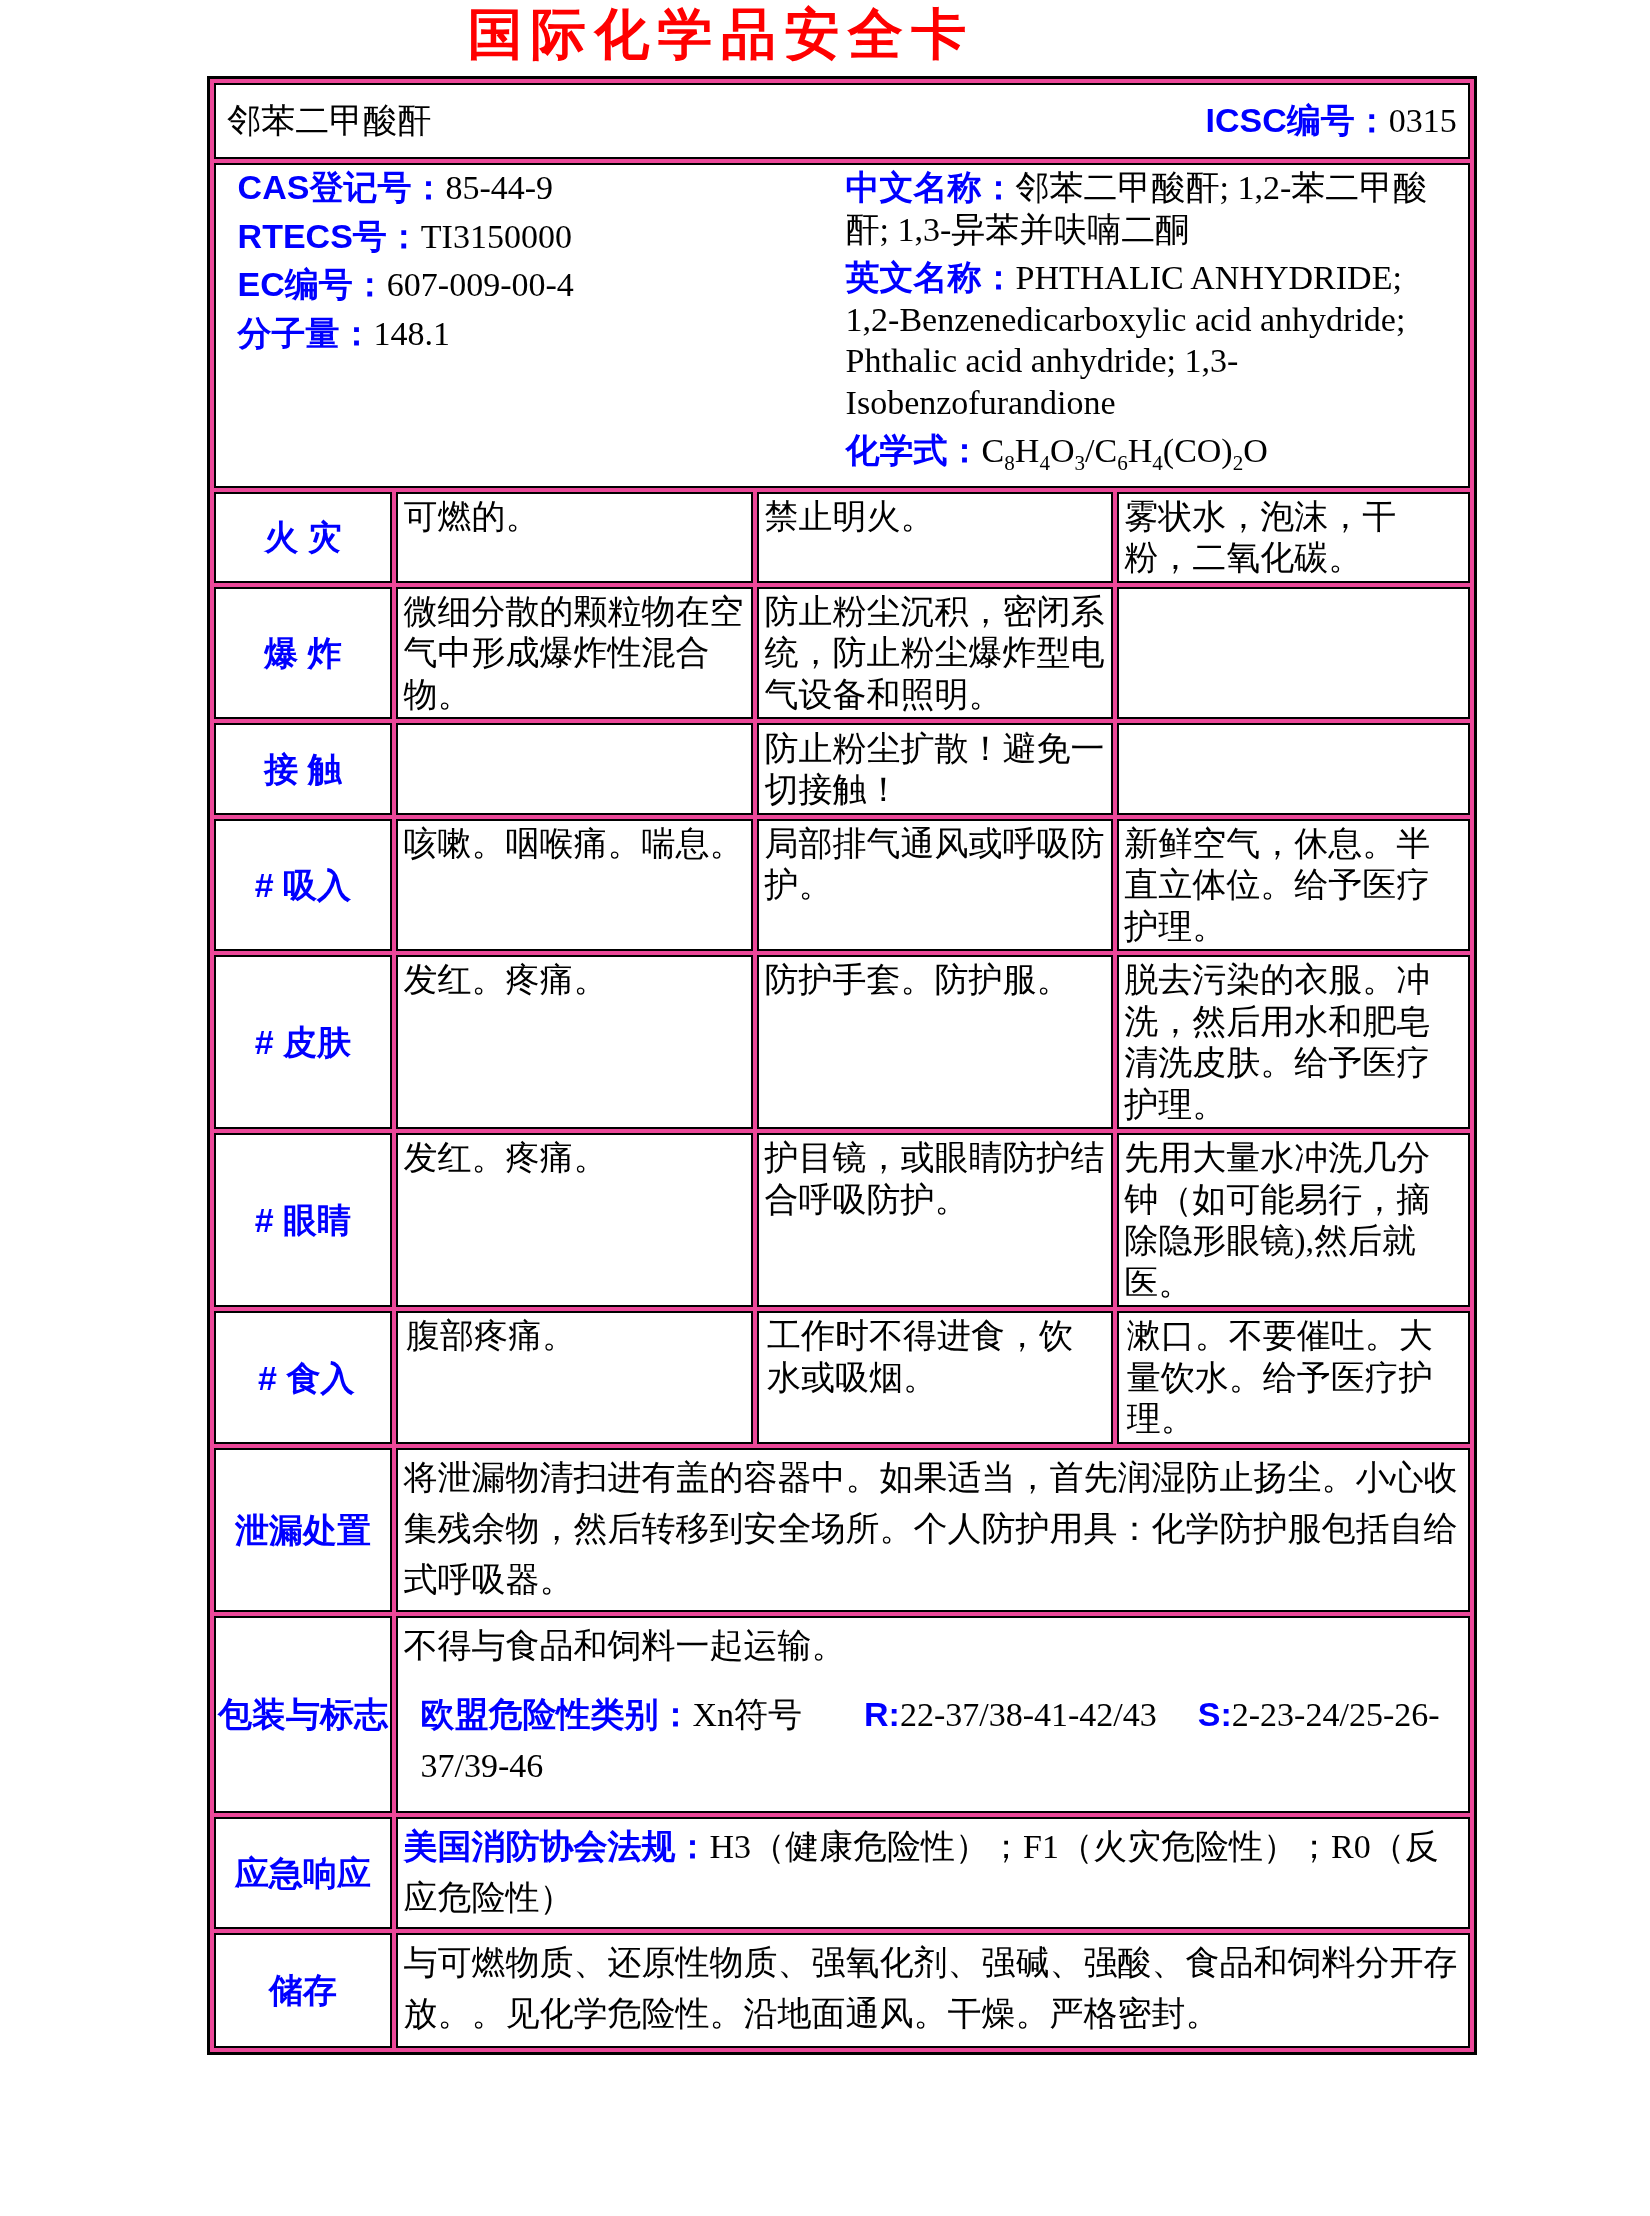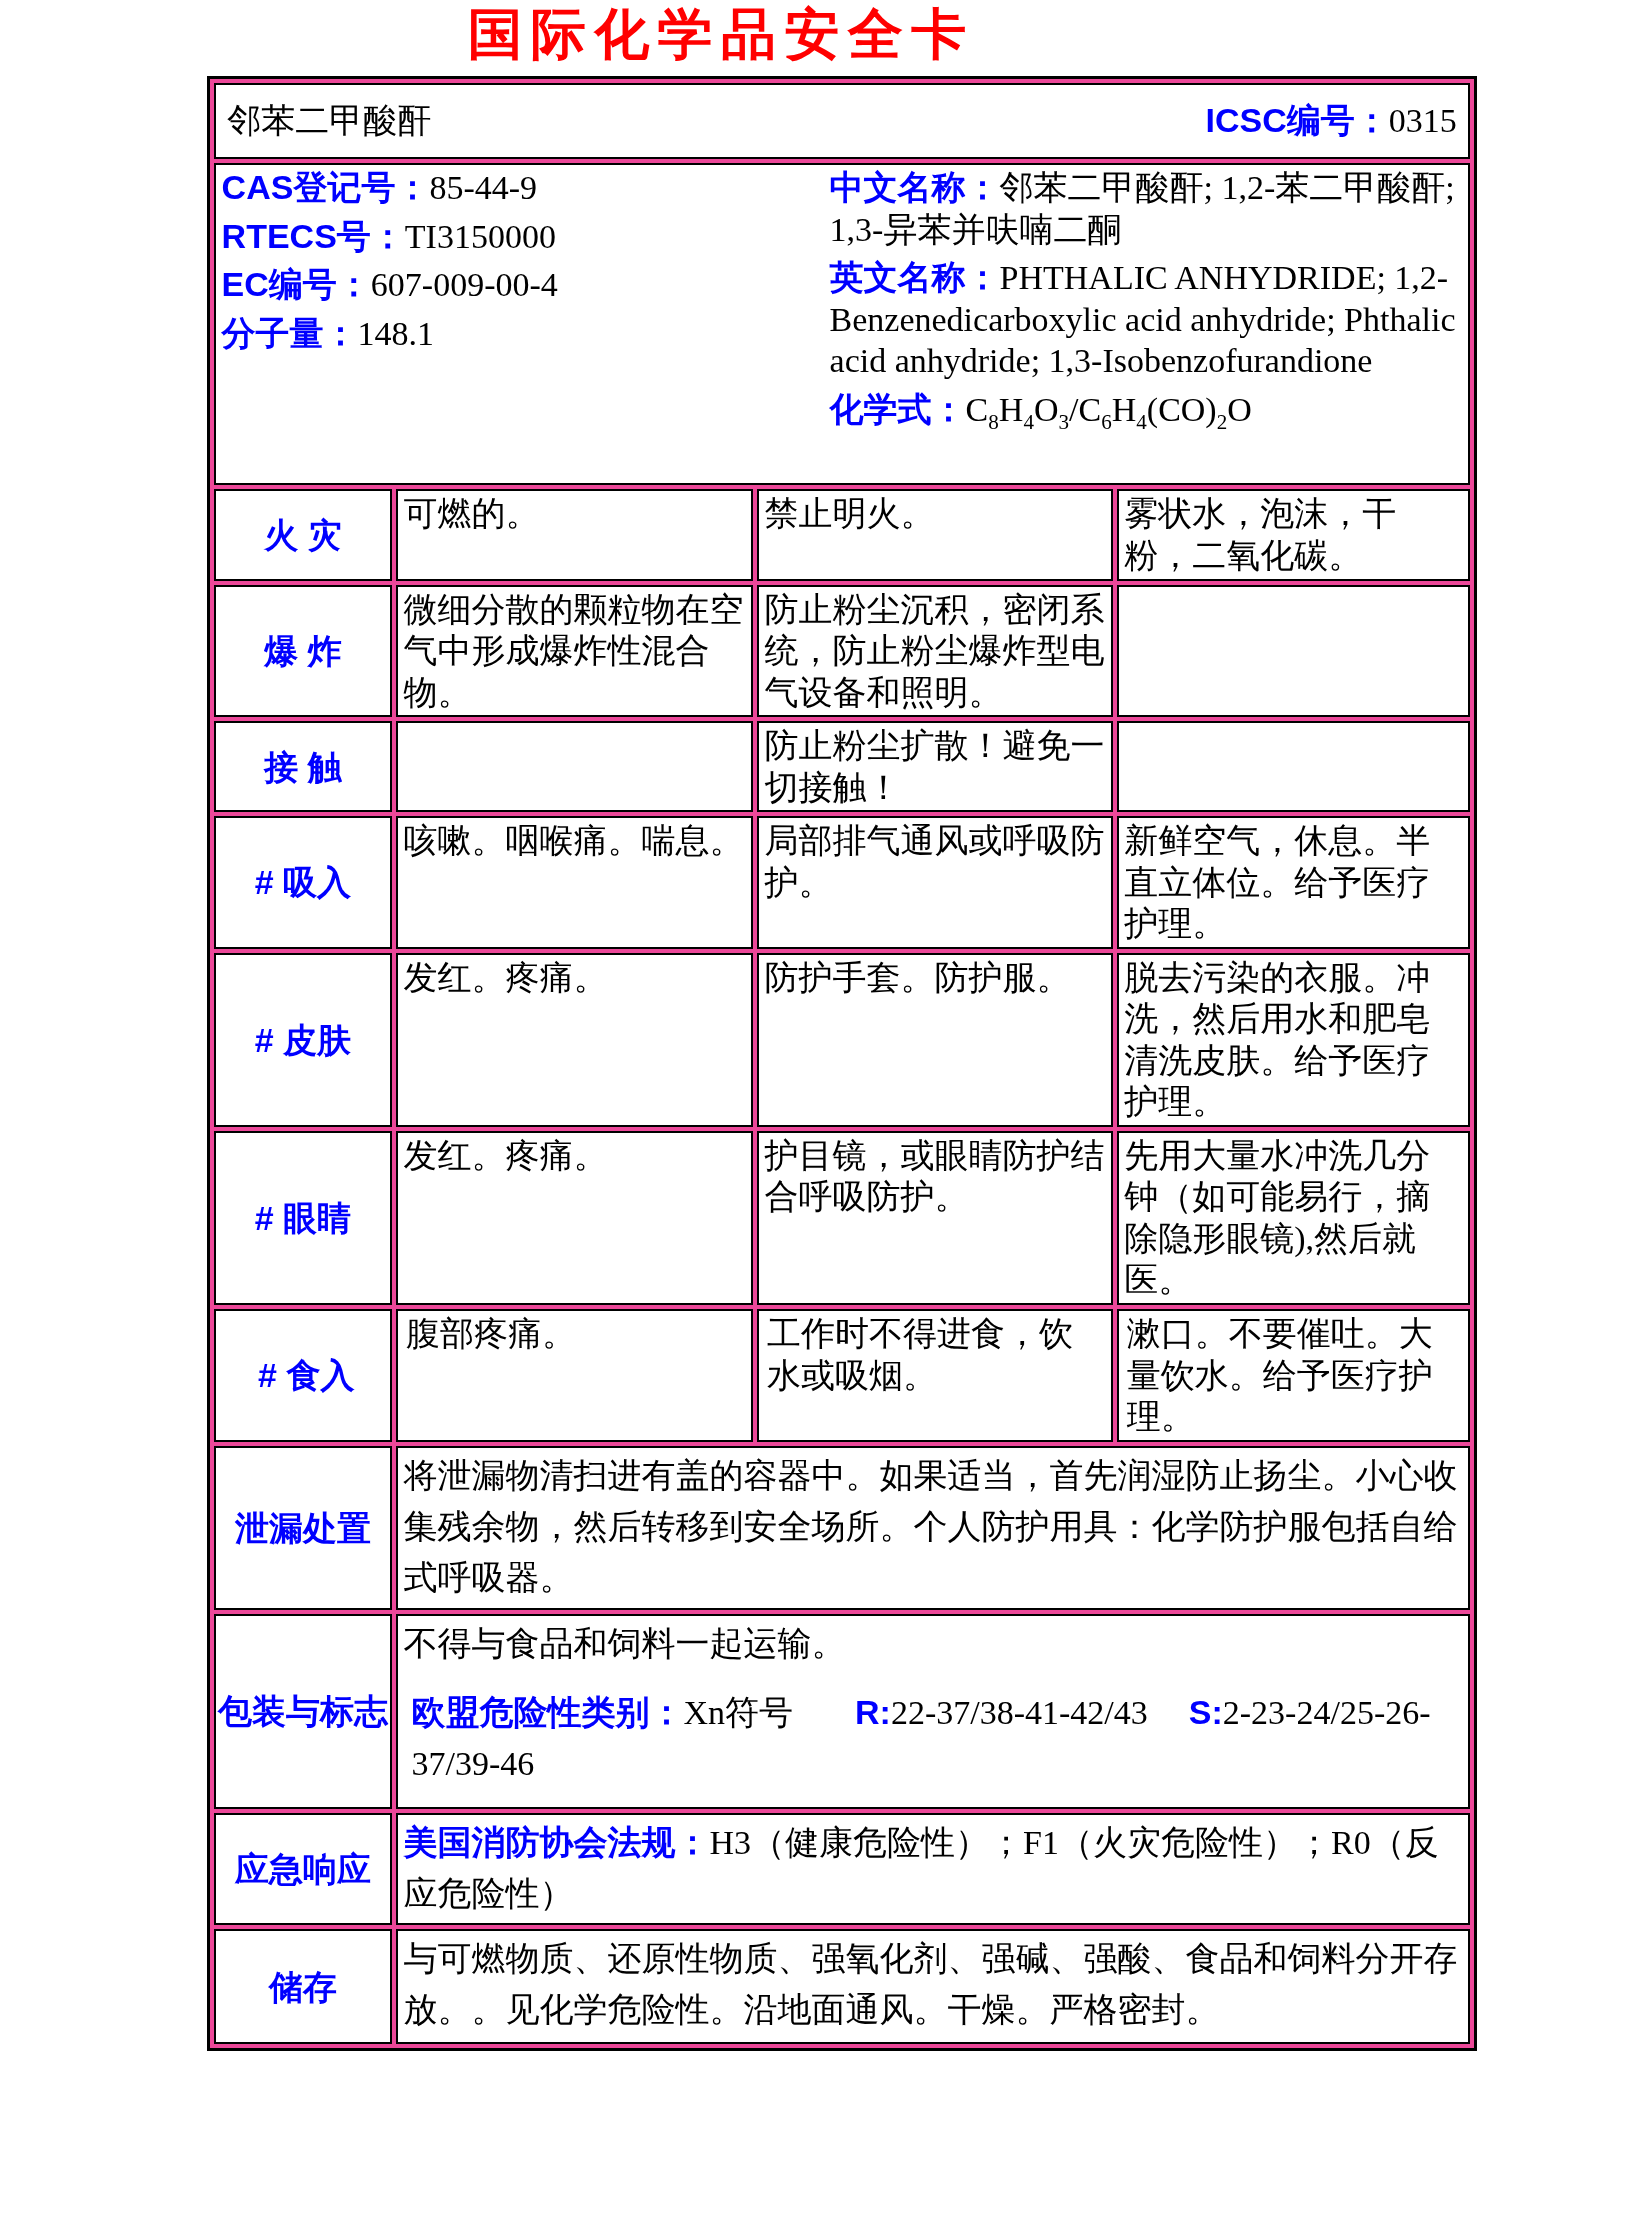--- a/index.html
+++ b/index.html
@@ -16,26 +16,26 @@
   td.lbl{font-family:"Liberation Sans","DejaVu Sans",sans-serif;font-weight:bold;
        color:#0000ff;text-align:center;vertical-align:middle;padding:2.1px 1.4px;
        line-height:1.3;font-size:34px;}
   .blue{color:#0000ff;font-family:"Liberation Sans","DejaVu Sans",sans-serif;font-weight:bold;}
   .name-flex{display:flex;justify-content:space-between;align-items:center;
        height:100%;padding:0 5.6px;}
   td.vmid{vertical-align:middle;}
   .ids{display:flex;min-height:307px;}
   .ids-left{width:49%;display:flex;flex-direction:column;}
   .ids-right{width:51%;display:flex;flex-direction:column;}
-  .ids p{margin:0 0 7px 0;}
+  .ids p{margin:0 0 7px 16px;}
   .en-block{margin-top:32px;}
   .bottom-line{margin-top:auto;margin-bottom:2.8px;}
   .wide{line-height:1.5;}
   .pack-line1{margin:0 0 18.3px 0;}
-  .pack-line2{margin:8px;}
+  .pack-line2{margin:17px;}
   .gapL{margin-left:62px;}
   .gapS{margin-left:41px;}
   sub{font-size:0.62em;}
   
   tr.h-name td{height:68px;}
   tr.h-ids td{height:314px;}
   tr.h-head td{height:91px;}
   tr.h-fire td{height:83px;}
   tr.h-expl td{height:118px;}
   tr.h-cont td{height:76px;}

